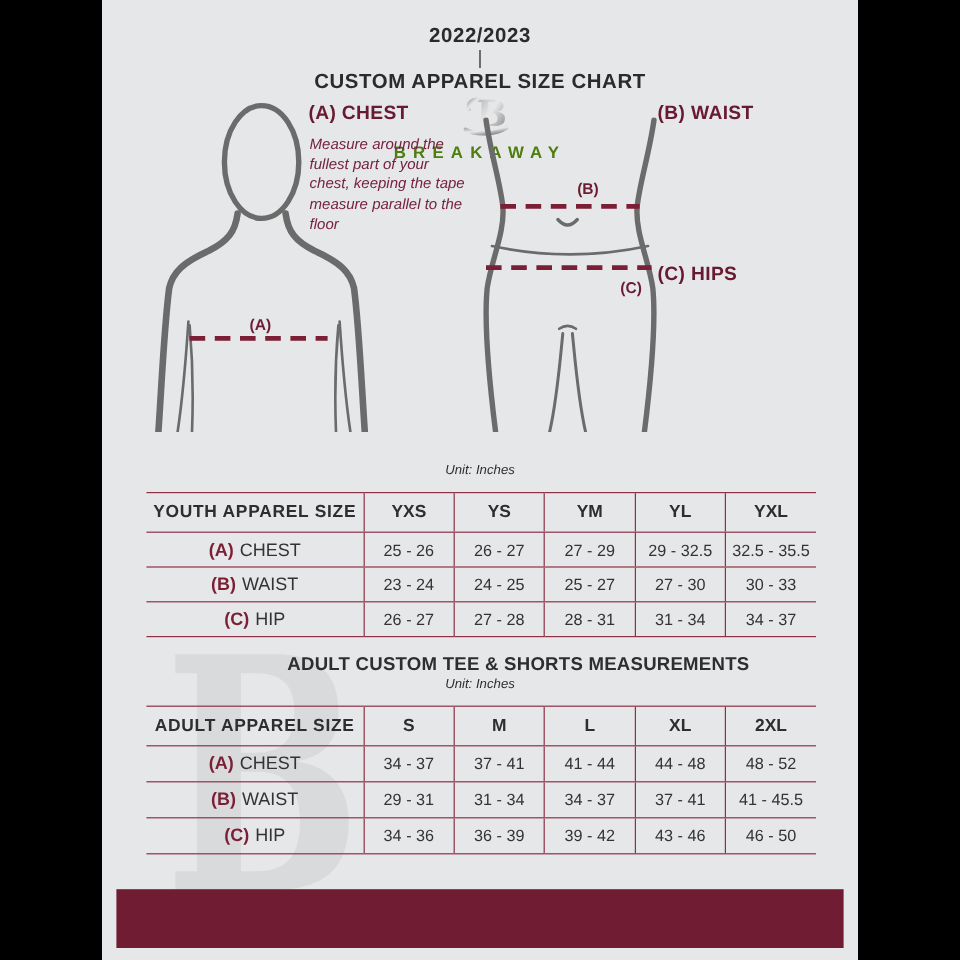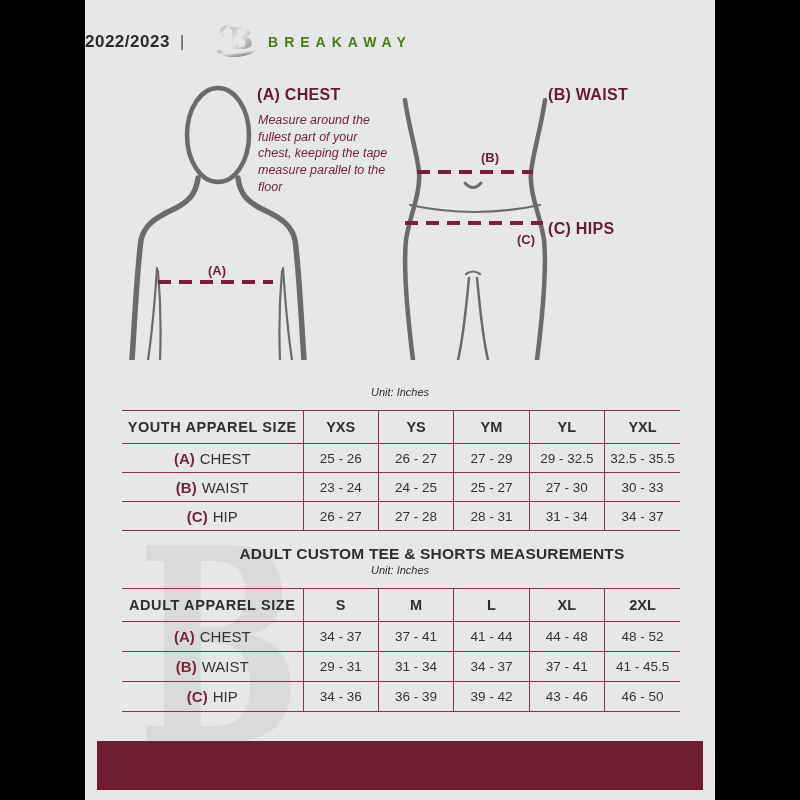--- a/index.html
+++ b/index.html
@@ -3,21 +3,21 @@
 <meta charset="utf-8">
 <style>
   html,body{margin:0;padding:0;background:#000;}
   .page{position:relative;width:800px;height:800px;background:#000;overflow:hidden;
         font-family:"Liberation Sans",sans-serif;}
   .document{position:absolute;left:85px;top:0;width:630px;height:800px;
             background:#e6e7e8;overflow:hidden;}
 
   
   .header{position:absolute;top:20px;left:0;width:100%;height:44px;
-          display:flex;align-items:center;justify-content:flex-start;z-index:2;}
+          display:flex;align-items:center;justify-content:space-between;z-index:2;flex-direction:column;}
   .hdr-year,.hdr-title{font-weight:bold;font-size:17px;color:#2b2b2b;letter-spacing:.5px;}
   .hdr-sep{font-size:16px;color:#4a4a4a;margin:0 10px;font-weight:normal;}
   .hdr-logo{margin:0 10px 0 22px;}
   .hdr-brand{font-weight:bold;font-size:14px;color:#4d7c0f;letter-spacing:6px;}
 
   
   .watermark{position:absolute;left:52px;top:512px;z-index:1;
              font-family:"DejaVu Serif",serif;font-weight:bold;font-size:270px;
              line-height:1;color:#d9dadc;transform:scaleX(.72);transform-origin:left top;}
 
@@ -60,20 +60,21 @@
 <body>
 
 <div class="page">
   <div class="document">
 
     <div class="watermark">B</div>
 
     <div class="header">
       <span class="hdr-year">2022/2023</span>
       <span class="hdr-sep">|</span>
+      <span class="hdr-title">CUSTOM APPAREL SIZE CHART</span>
       <span class="hdr-logo">
         <svg width="42" height="36" viewBox="0 0 42 36">
           <defs>
             <linearGradient id="lg" x1="0" y1="0" x2="1" y2="1">
               <stop offset="0" stop-color="#a9a9a9"></stop>
               <stop offset="0.45" stop-color="#e9e9e9"></stop>
               <stop offset="1" stop-color="#777777"></stop>
             </linearGradient>
           </defs>
           <text x="12" y="27" font-family="DejaVu Serif, serif" font-weight="bold" font-size="30" fill="url(#lg)">B</text>

